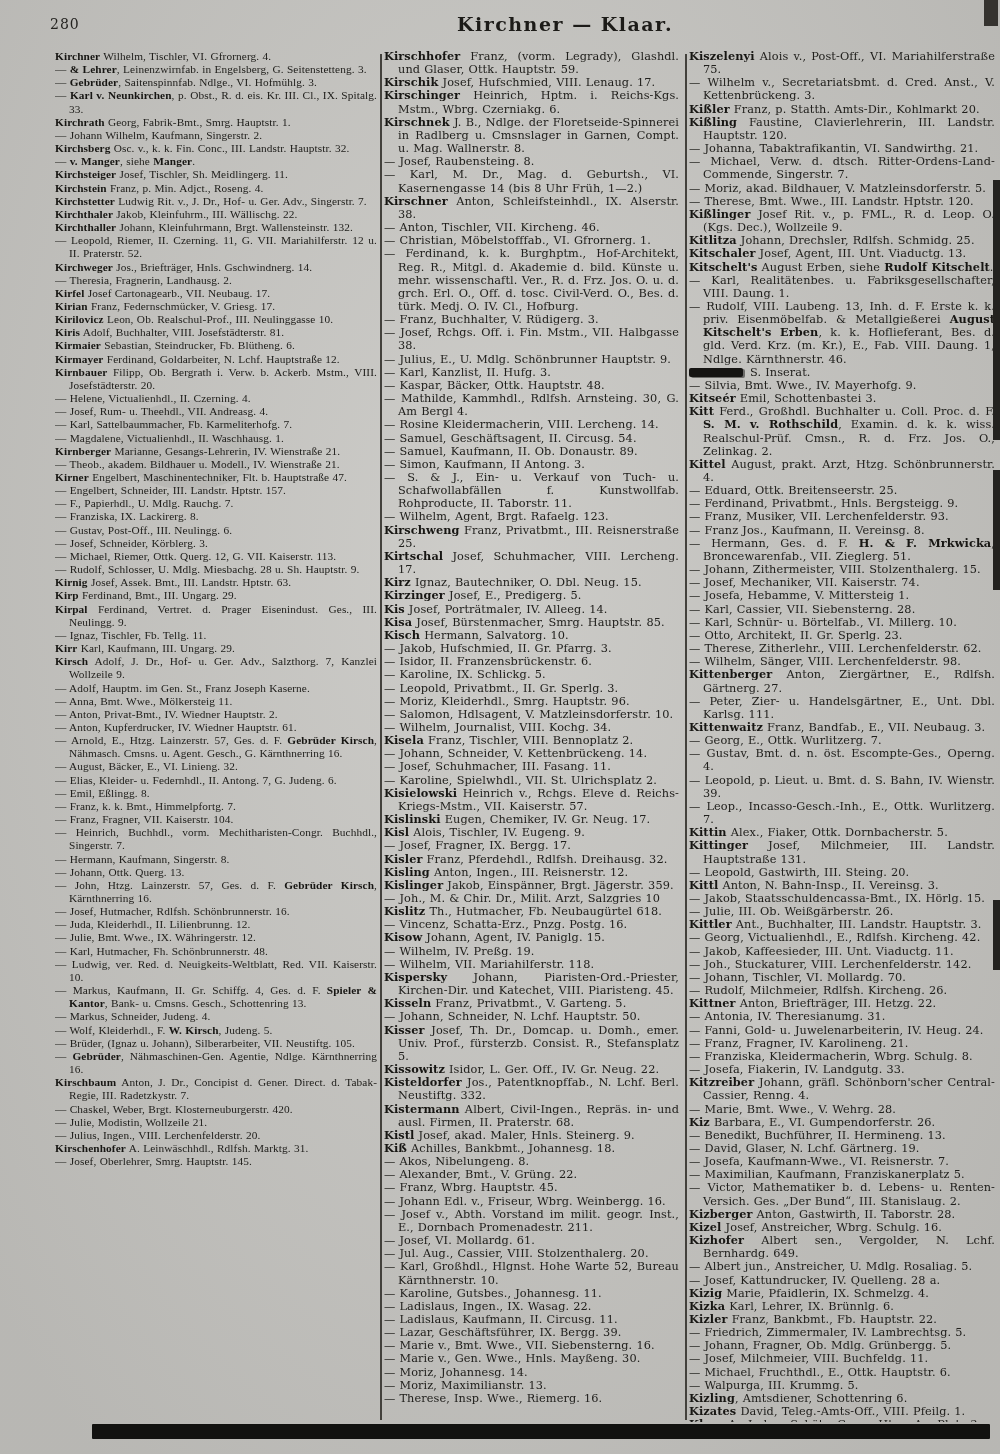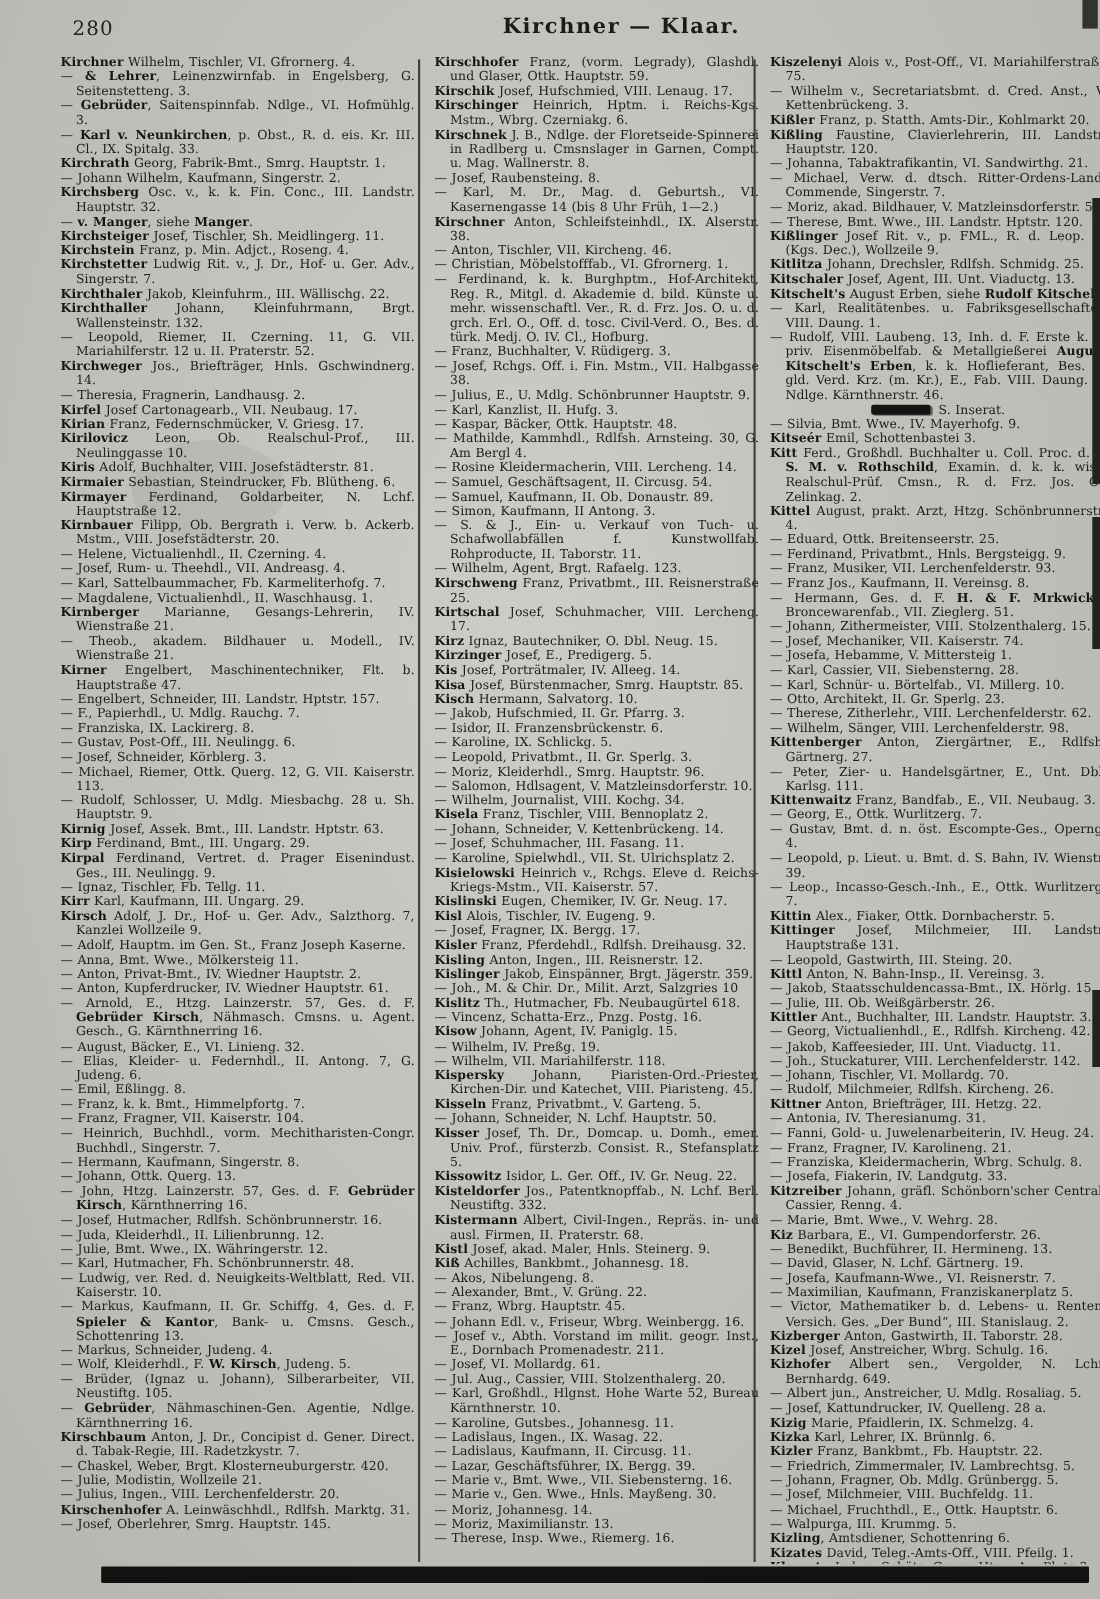--- a/index.html
+++ b/index.html
@@ -4,42 +4,42 @@
 <style>
   html,body { margin:0; padding:0; background:#151513; }
   .page {
     position:relative; width:1000px; height:1454px; overflow:hidden;
     background-color:#c6c5c1;
     background-image: radial-gradient(ellipse at 48% 38%, rgba(255,255,255,0.12), rgba(0,0,0,0.07) 88%);
     font-family:"DejaVu Serif", serif;
     color:#21201d;
   }
   .pagenum {
-    position:absolute; top:16px; left:66px;
-    font-size:18px; letter-spacing:1px; color:#242320;
+    position:absolute; top:16px; left:50px;
+    font-size:14px; letter-spacing:1px; color:#242320;
   }
   .title {
     position:absolute; top:13px; left:565px; transform:translateX(-50%);
     font-size:19px; font-weight:bold; letter-spacing:1.5px; color:#1c1b18;
     white-space:nowrap;
   }
   .cols { position:absolute; left:55px; top:50px; display:flex; height:1372px; }
   .col { overflow:hidden; }
-  .c0 { width:322px; padding-right:4px; }
-  .c1 { width:295px; padding-left:14px; padding-right:3px; }
+  .c0 { width:322px; padding-right:4px;font-family:Liberation Serif, serif; }
+  .c1 { width:295px; padding-left:3px; padding-right:3px; }
   .c2 { width:306px; padding-left:7px; }
   .entry {
     font-size:11.3px; line-height:13.15px;
     text-align:justify; text-justify:inter-word;
     padding-left:14px; text-indent:-14px;
     letter-spacing:0.1px;
     word-spacing:0.4px;
   }
   .entry b { font-weight:bold; color:#171613; }
-  .entry.inserat { text-align:center; padding-left:0; text-indent:0; }
+  .entry.inserat { text-align:left; padding-left:0; text-indent:0; }
   .blob {
     display:inline-block; width:54px; height:9px; background:#151412;
     border-radius:2px; margin-right:7px; vertical-align:middle;
     box-shadow: 2px 1px 0 rgba(20,20,18,0.5);
   }
   .rule { position:absolute; top:54px; height:1366px; width:1.6px; background:#43413c; }
   .rule1 { left:380px; }
   .rule2 { left:685px; }
   .bottom-bar { position:absolute; left:92px; top:1424px; width:898px; height:15px; background:#121210; border-radius:1px; }
   .edge-strip { position:absolute; right:0; width:7px; background:#23221f; }

